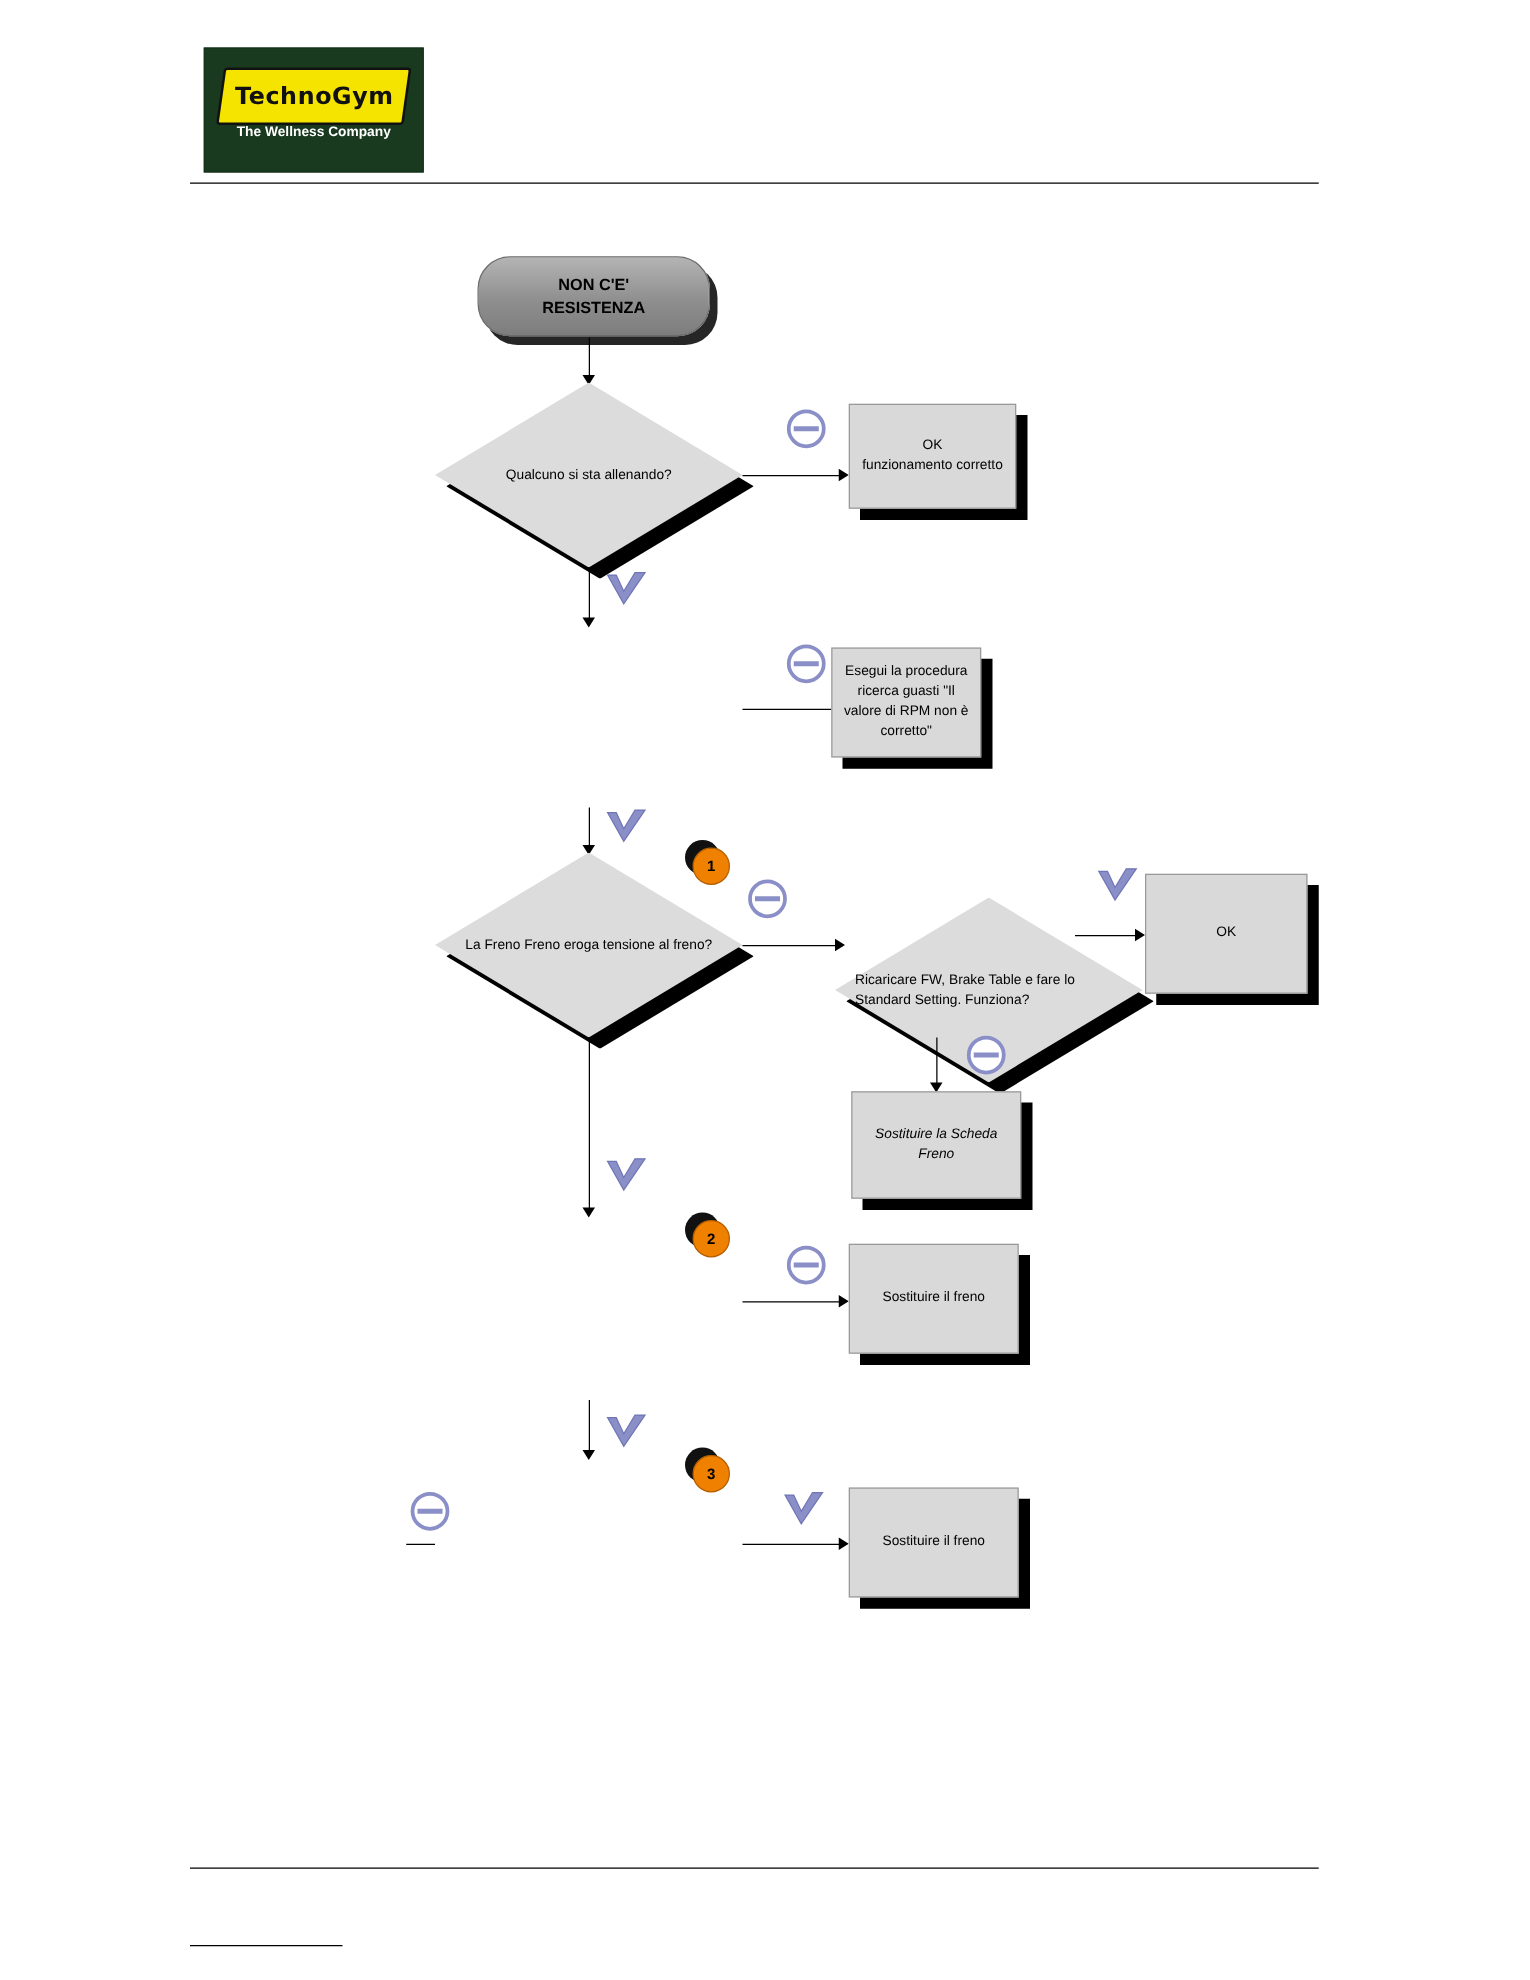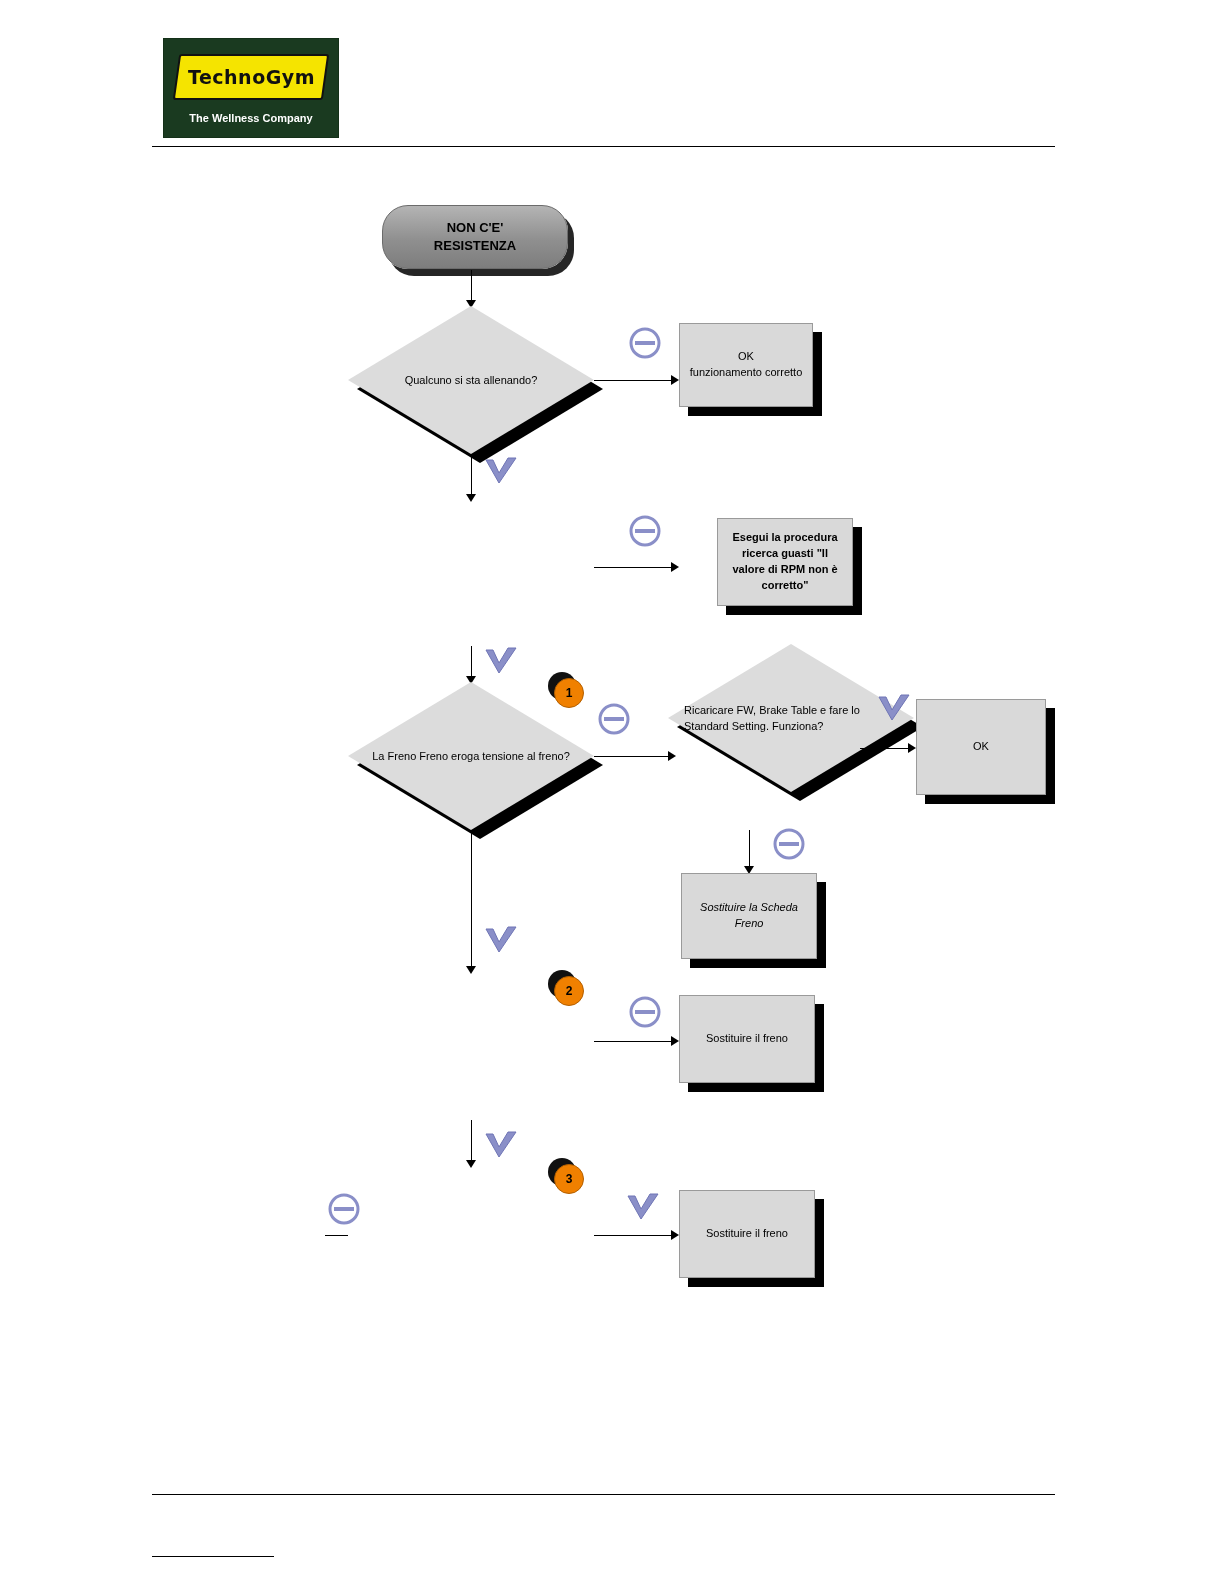--- a/index.html
+++ b/index.html
@@ -21,21 +21,21 @@
     border:2px solid #111;border-radius:3px;
     display:flex;align-items:center;justify-content:center;
     transform:skewX(-8deg);
   }
   .logo-badge span{
     transform:skewX(8deg);
     font-family:"DejaVu Sans", sans-serif;
     font-weight:bold;font-size:19px;letter-spacing:0.5px;color:#111;
   }
   .logo-tag{
-    margin-top:12px;color:#ffffff;font-size:11px;font-weight:bold;
+    margin-top:0;color:#ffffff;font-size:11px;font-weight:bold;
   }
   .hrule-top{
     position:absolute;left:152px;top:146px;width:903px;height:0;
     border-top:1px solid #000;
   }
   .hrule-bottom{
     position:absolute;left:152px;top:1494px;width:903px;height:0;
     border-top:1px solid #000;
   }
   .footer-mark{
@@ -176,21 +176,21 @@
 
   <div class="line-h" style="left:594px;top:567px;width:83px;"></div>
   <div class="arrow-r" style="left:671px;top:562px;"></div>
   <div class="no-icon" style="left:628px;top:514px;">
     <svg width="34" height="34" viewBox="0 0 34 34">
       <circle cx="17" cy="17" r="14" fill="#ffffff" stroke="#8a8fc8" stroke-width="3"></circle>
       <rect x="7" y="15" width="20" height="4" fill="#8a8fc8"></rect>
     </svg>
   </div>
 
-  <div class="box" style="left:717px;top:518px;width:136px;height:88px;font-weight:bold;">
+  <div class="box" style="left:665px;top:518px;width:120px;height:88px;">
     <span>Esegui la procedura ricerca guasti "Il valore di RPM non è corretto"</span>
   </div>
 
   <div class="line-v" style="left:471px;top:646px;height:36px;"></div>
   <div class="arrow-d" style="left:466px;top:676px;"></div>
   <div class="yes-icon" style="left:484px;top:646px;">
     <svg width="34" height="32" viewBox="0 0 34 32">
       <path d="M2 4 L15 27 L32 2 L24 2 L15 17 L9 4 Z" fill="#8a8fc8" stroke="#6f75b5" stroke-width="1"></path>
     </svg>
   </div>
@@ -208,21 +208,21 @@
 
   <div class="line-h" style="left:594px;top:756px;width:80px;"></div>
   <div class="arrow-r" style="left:668px;top:751px;"></div>
   <div class="no-icon" style="left:597px;top:702px;">
     <svg width="34" height="34" viewBox="0 0 34 34">
       <circle cx="17" cy="17" r="14" fill="#ffffff" stroke="#8a8fc8" stroke-width="3"></circle>
       <rect x="7" y="15" width="20" height="4" fill="#8a8fc8"></rect>
     </svg>
   </div>
 
-  <div class="diamond" style="left:668px;top:644px;width:246px;height:148px;">
+  <div class="diamond" style="left:668px;top:718px;width:246px;height:148px;">
     <div class="shadow"></div>
     <div class="shape"></div>
     <div class="txt">Ricaricare FW, Brake Table e fare lo Standard Setting. Funziona?</div>
   </div>
 
   <div class="line-h" style="left:914px;top:748px;width:0px;"></div>
   <div class="line-h" style="left:860px;top:748px;width:54px;"></div>
   <div class="arrow-r" style="left:908px;top:743px;"></div>
   <div class="yes-icon" style="left:877px;top:693px;">
     <svg width="34" height="32" viewBox="0 0 34 32">

